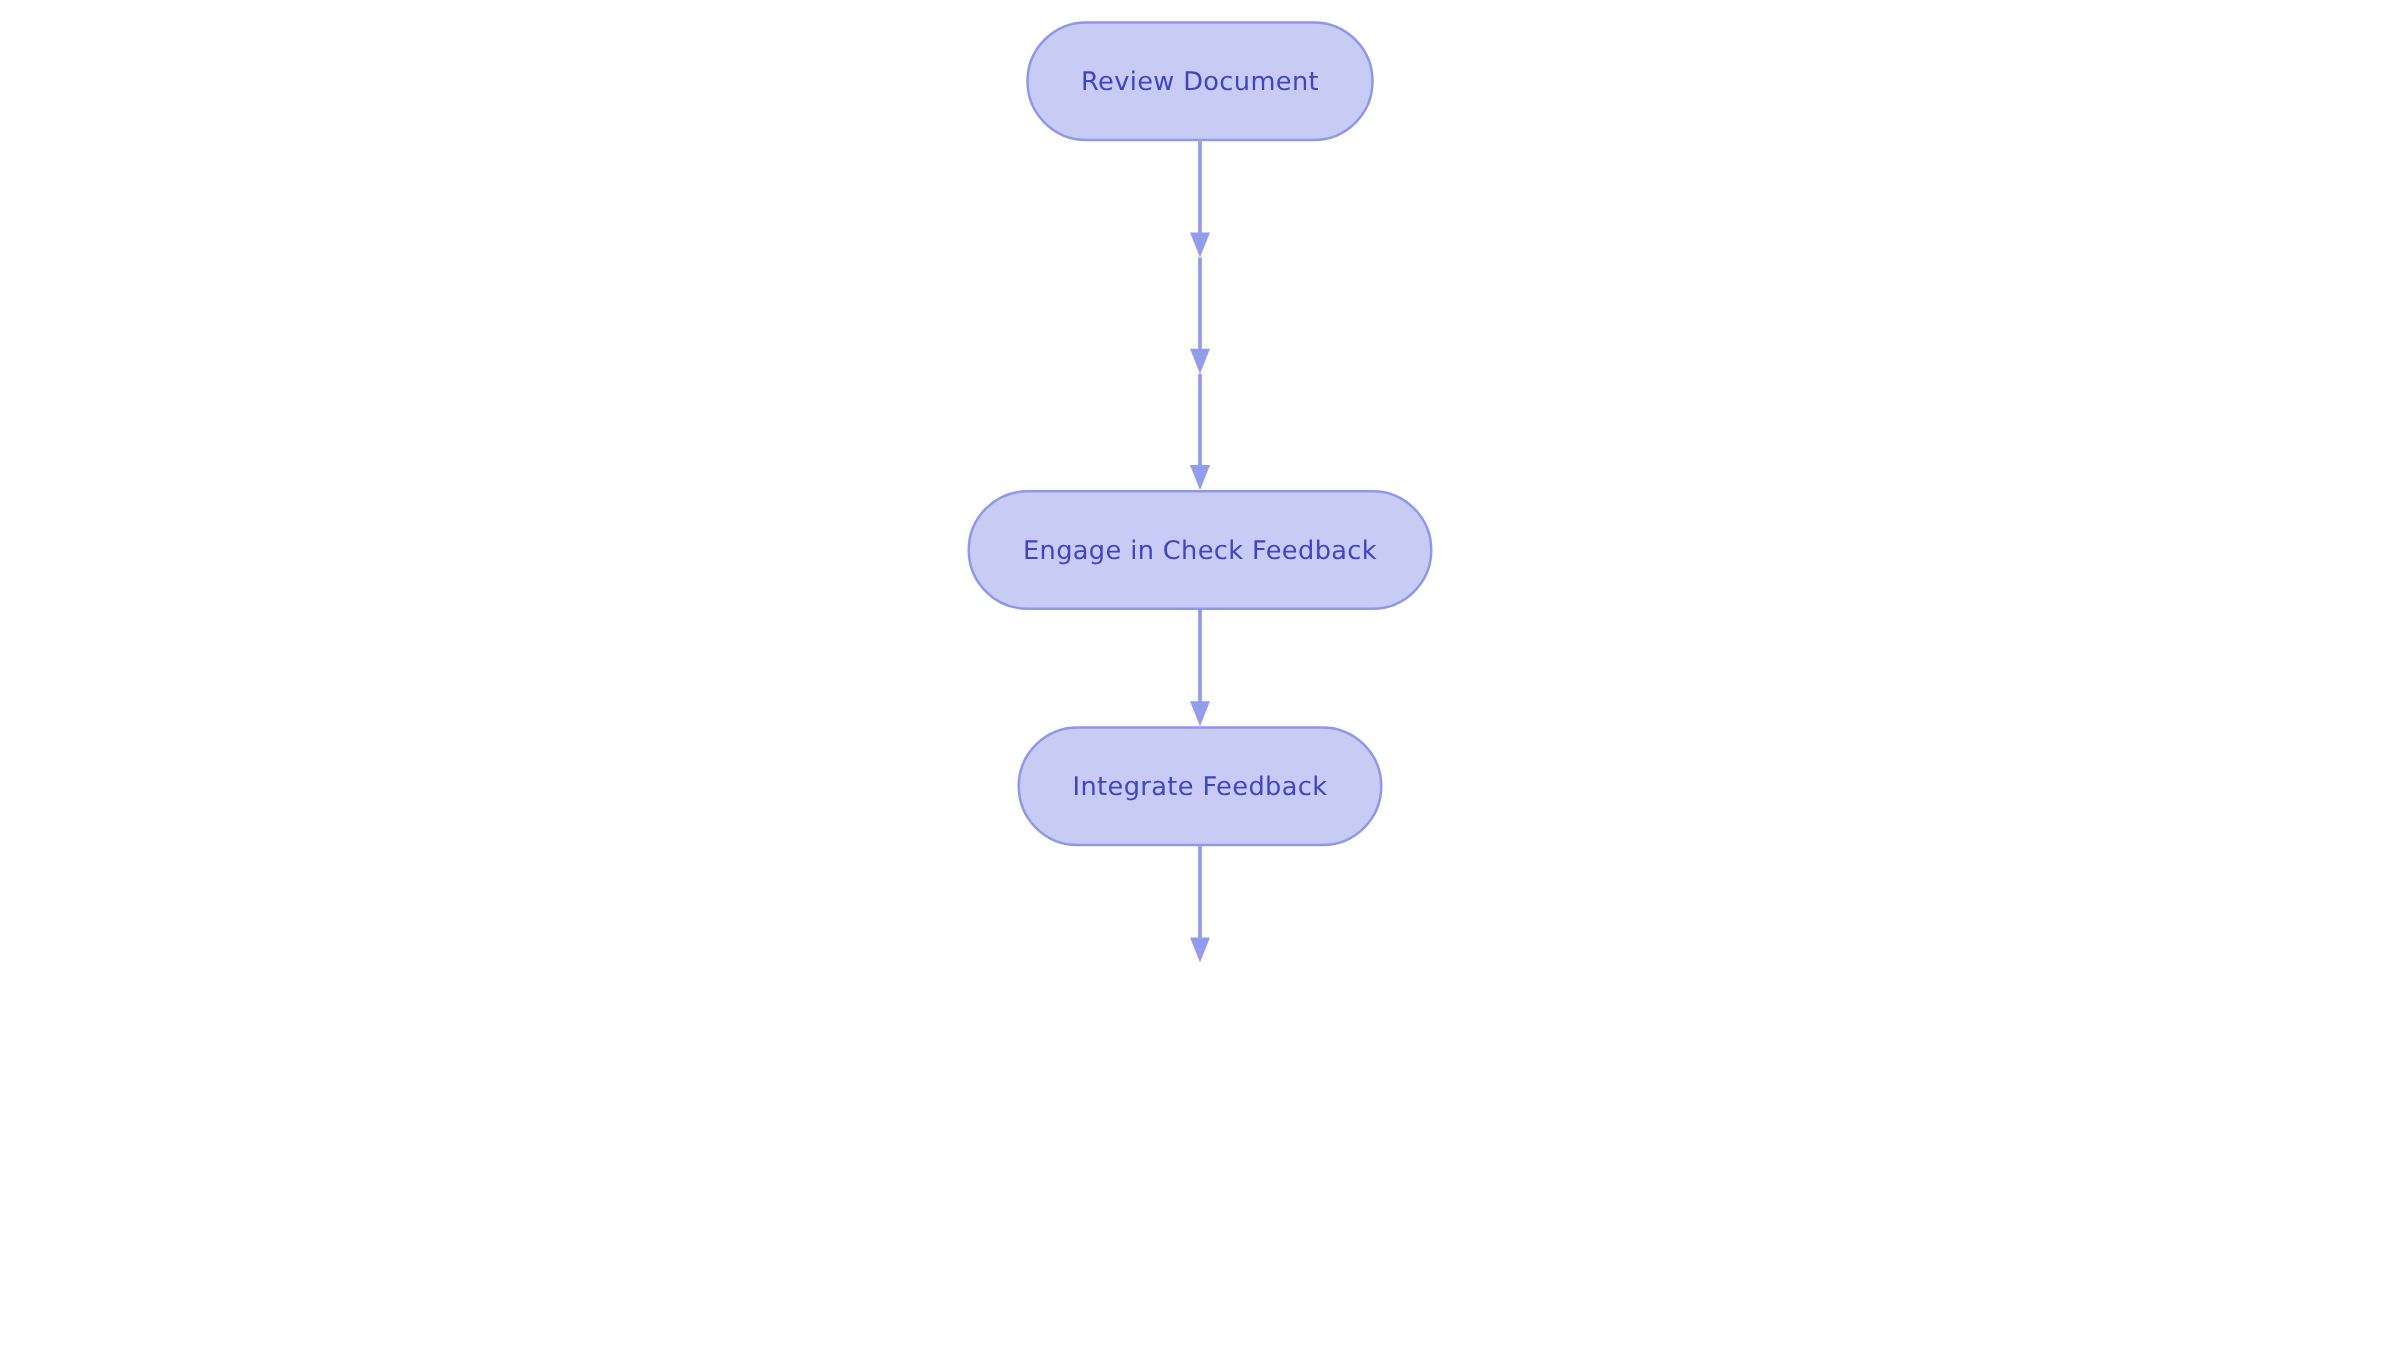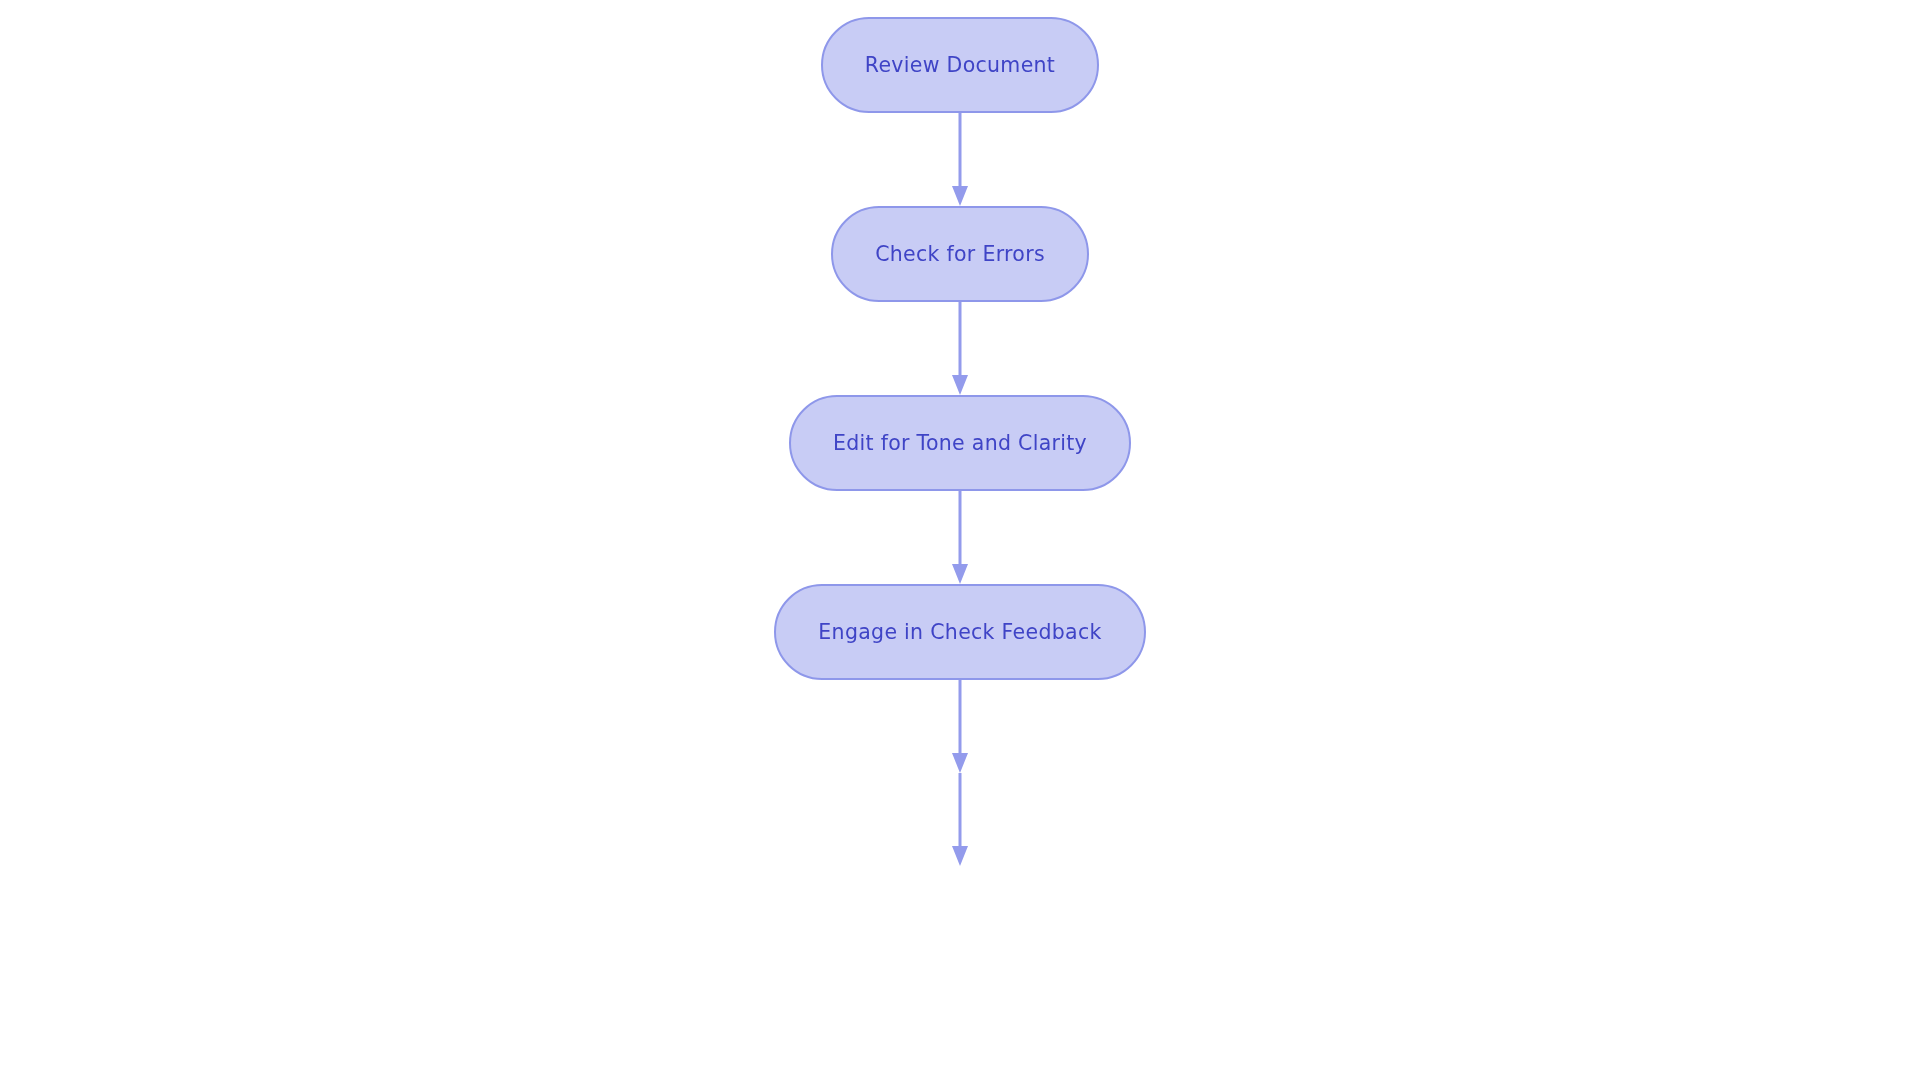--- a/index.html
+++ b/index.html
@@ -78,39 +78,36 @@
 
 <div class="canvas">
   <div class="flow" id="flow">
       <div class="node">
     <span>Review Document</span>
   </div>
       <div class="connector">
     <div class="line"></div>
     <div class="head"></div>
   </div>
-      <div class="node">
-    <span>Check for Errors</span>
-  </div>
       <div class="connector">
     <div class="line"></div>
     <div class="head"></div>
-  </div>
-      <div class="node">
-    <span>Edit for Tone and Clarity</span>
   </div>
       <div class="connector">
     <div class="line"></div>
     <div class="head"></div>
   </div>
       <div class="node">
     <span>Engage in Check Feedback</span>
   </div>
       <div class="connector">
     <div class="line"></div>
     <div class="head"></div>
   </div>
+      <div class="node">
+    <span>Integrate Feedback</span>
+  </div>
       <div class="connector">
     <div class="line"></div>
     <div class="head"></div>
   </div>
     </div>
 </div>
 
 </body></html>

